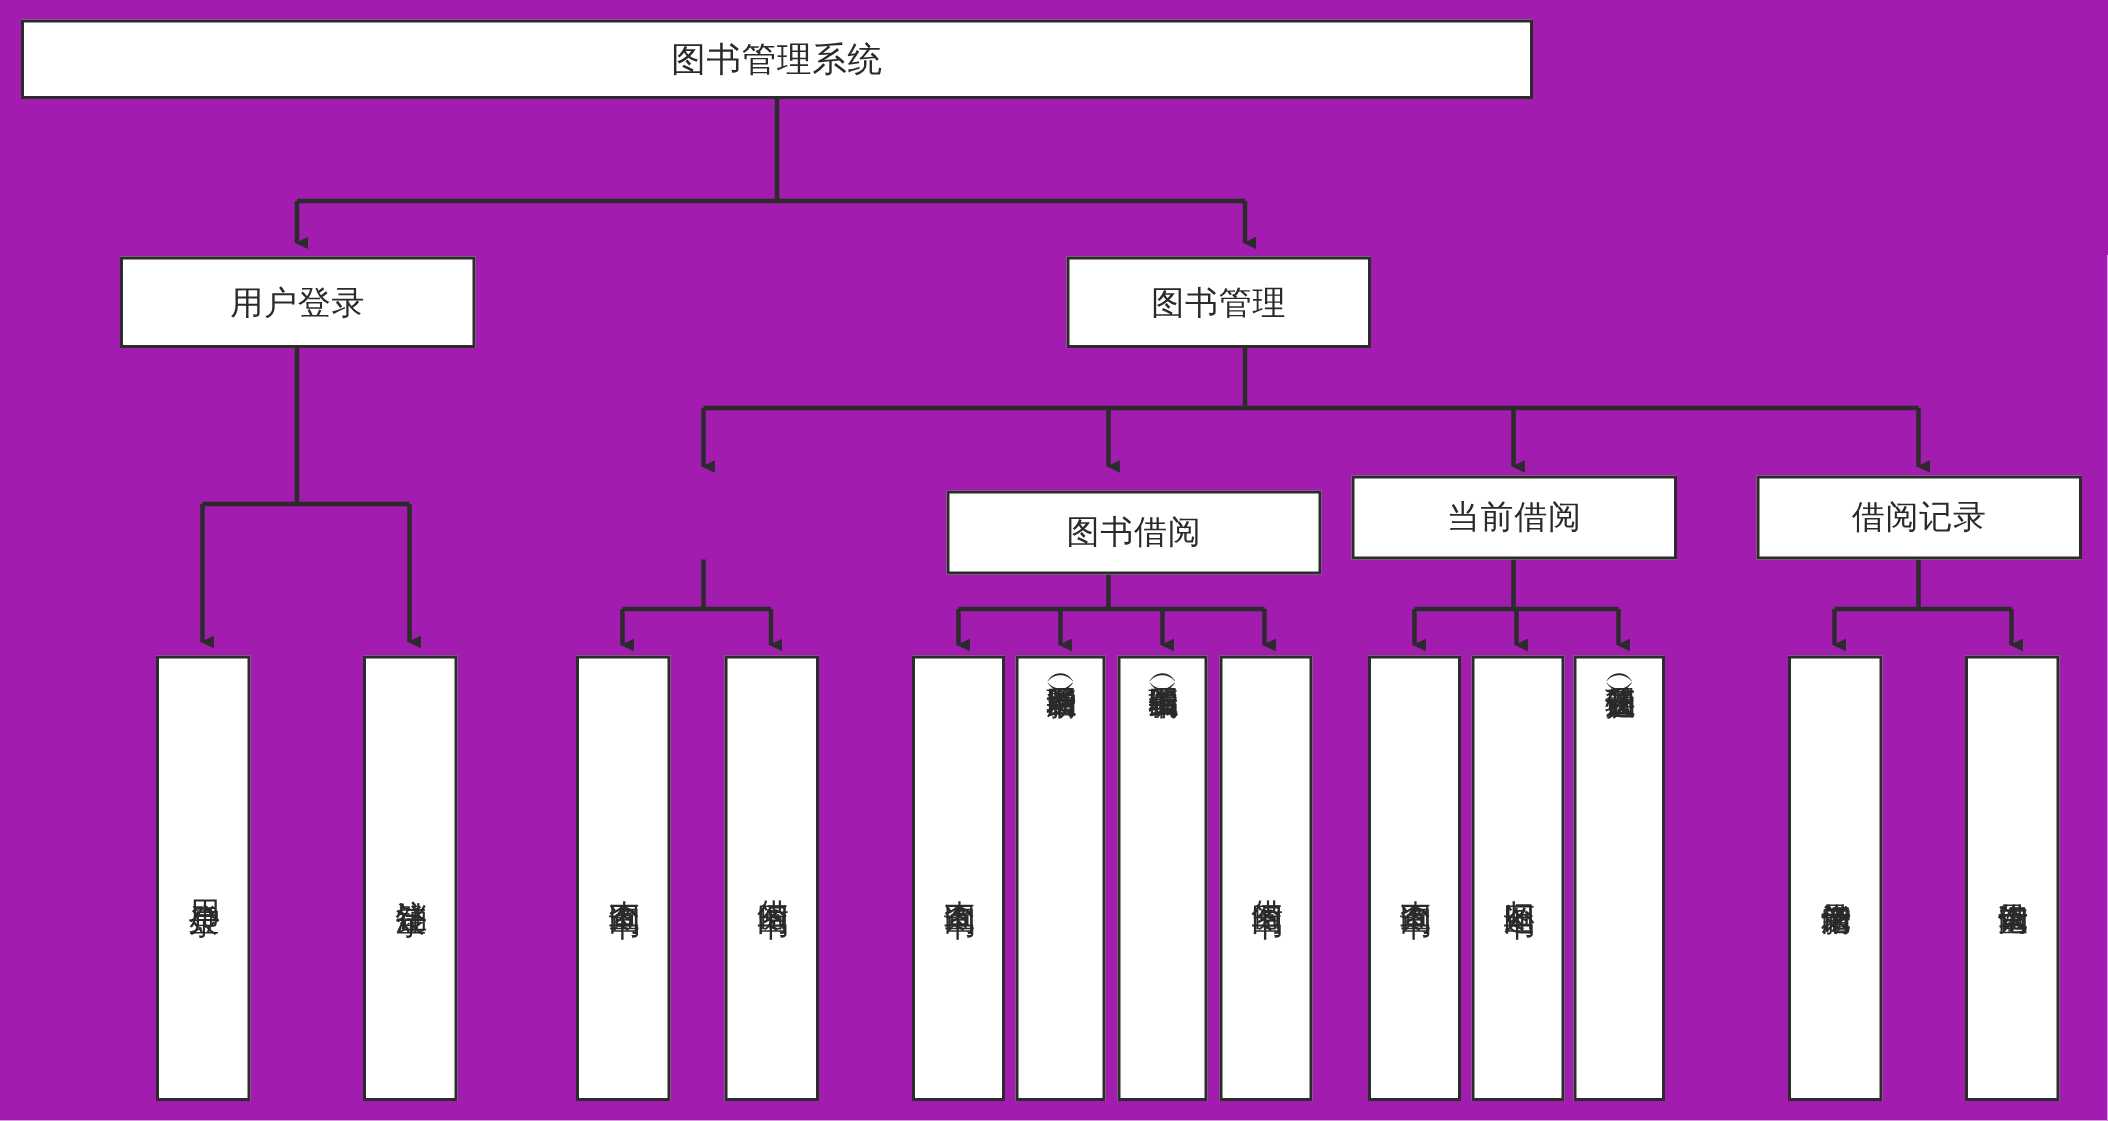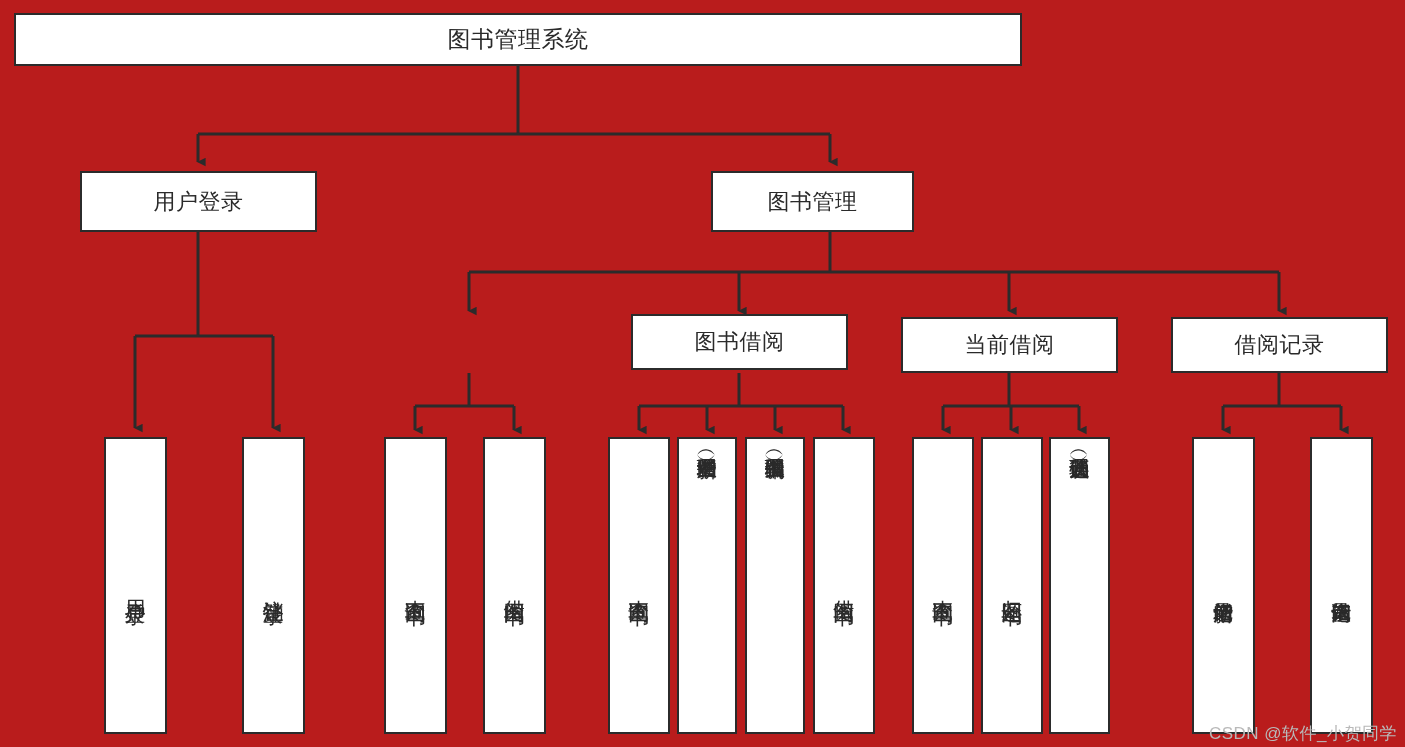--- a/index.html
+++ b/index.html
@@ -8,21 +8,21 @@
     padding: 0;
     background: #ffffff;
   }
   body {
     font-family: "Liberation Sans", "DejaVu Sans", sans-serif;
   }
   #diagram-root {
     position: relative;
     width: 1405px;
     height: 747px;
-    background: #b91c1c;
+    background: #a21caf;
     overflow: hidden;
   }
   #edges-layer {
     position: absolute;
     left: 0;
     top: 0;
     width: 1405px;
     height: 747px;
     pointer-events: none;
   }
@@ -146,21 +146,21 @@
     <span class="node-label">图书管理系统</span>
   </div>
 
   <div class="node h-node" style="left:80px; top:171px; width:237px; height:61px;">
     <span class="node-label">用户登录</span>
   </div>
   <div class="node h-node" style="left:711px; top:171px; width:203px; height:61px;">
     <span class="node-label">图书管理</span>
   </div>
 
-  <div class="node h-node" style="left:631px; top:314px; width:217px; height:56px;">
+  <div class="node h-node" style="left:631px; top:327px; width:250px; height:56px;">
     <span class="node-label">图书借阅</span>
   </div>
   <div class="node h-node" style="left:901px; top:317px; width:217px; height:56px;">
     <span class="node-label">当前借阅</span>
   </div>
   <div class="node h-node" style="left:1171px; top:317px; width:217px; height:56px;">
     <span class="node-label">借阅记录</span>
   </div>
 
   <div class="node v-node v-mid" style="left:104px; top:437px; width:63px; height:297px;">
@@ -200,15 +200,14 @@
     <span class="node-label">确认归还（管理员）</span>
   </div>
 
   <div class="node v-node v-long v-mid" style="left:1192px; top:437px; width:63px; height:297px;">
     <span class="node-label">新增借阅记录</span>
   </div>
   <div class="node v-node v-long v-mid" style="left:1310px; top:437px; width:63px; height:297px;">
     <span class="node-label">查询借阅记录</span>
   </div>
 
-  <div id="watermark">CSDN @软件_小贺同学</div>
 
 </div>
 
 </body></html>

